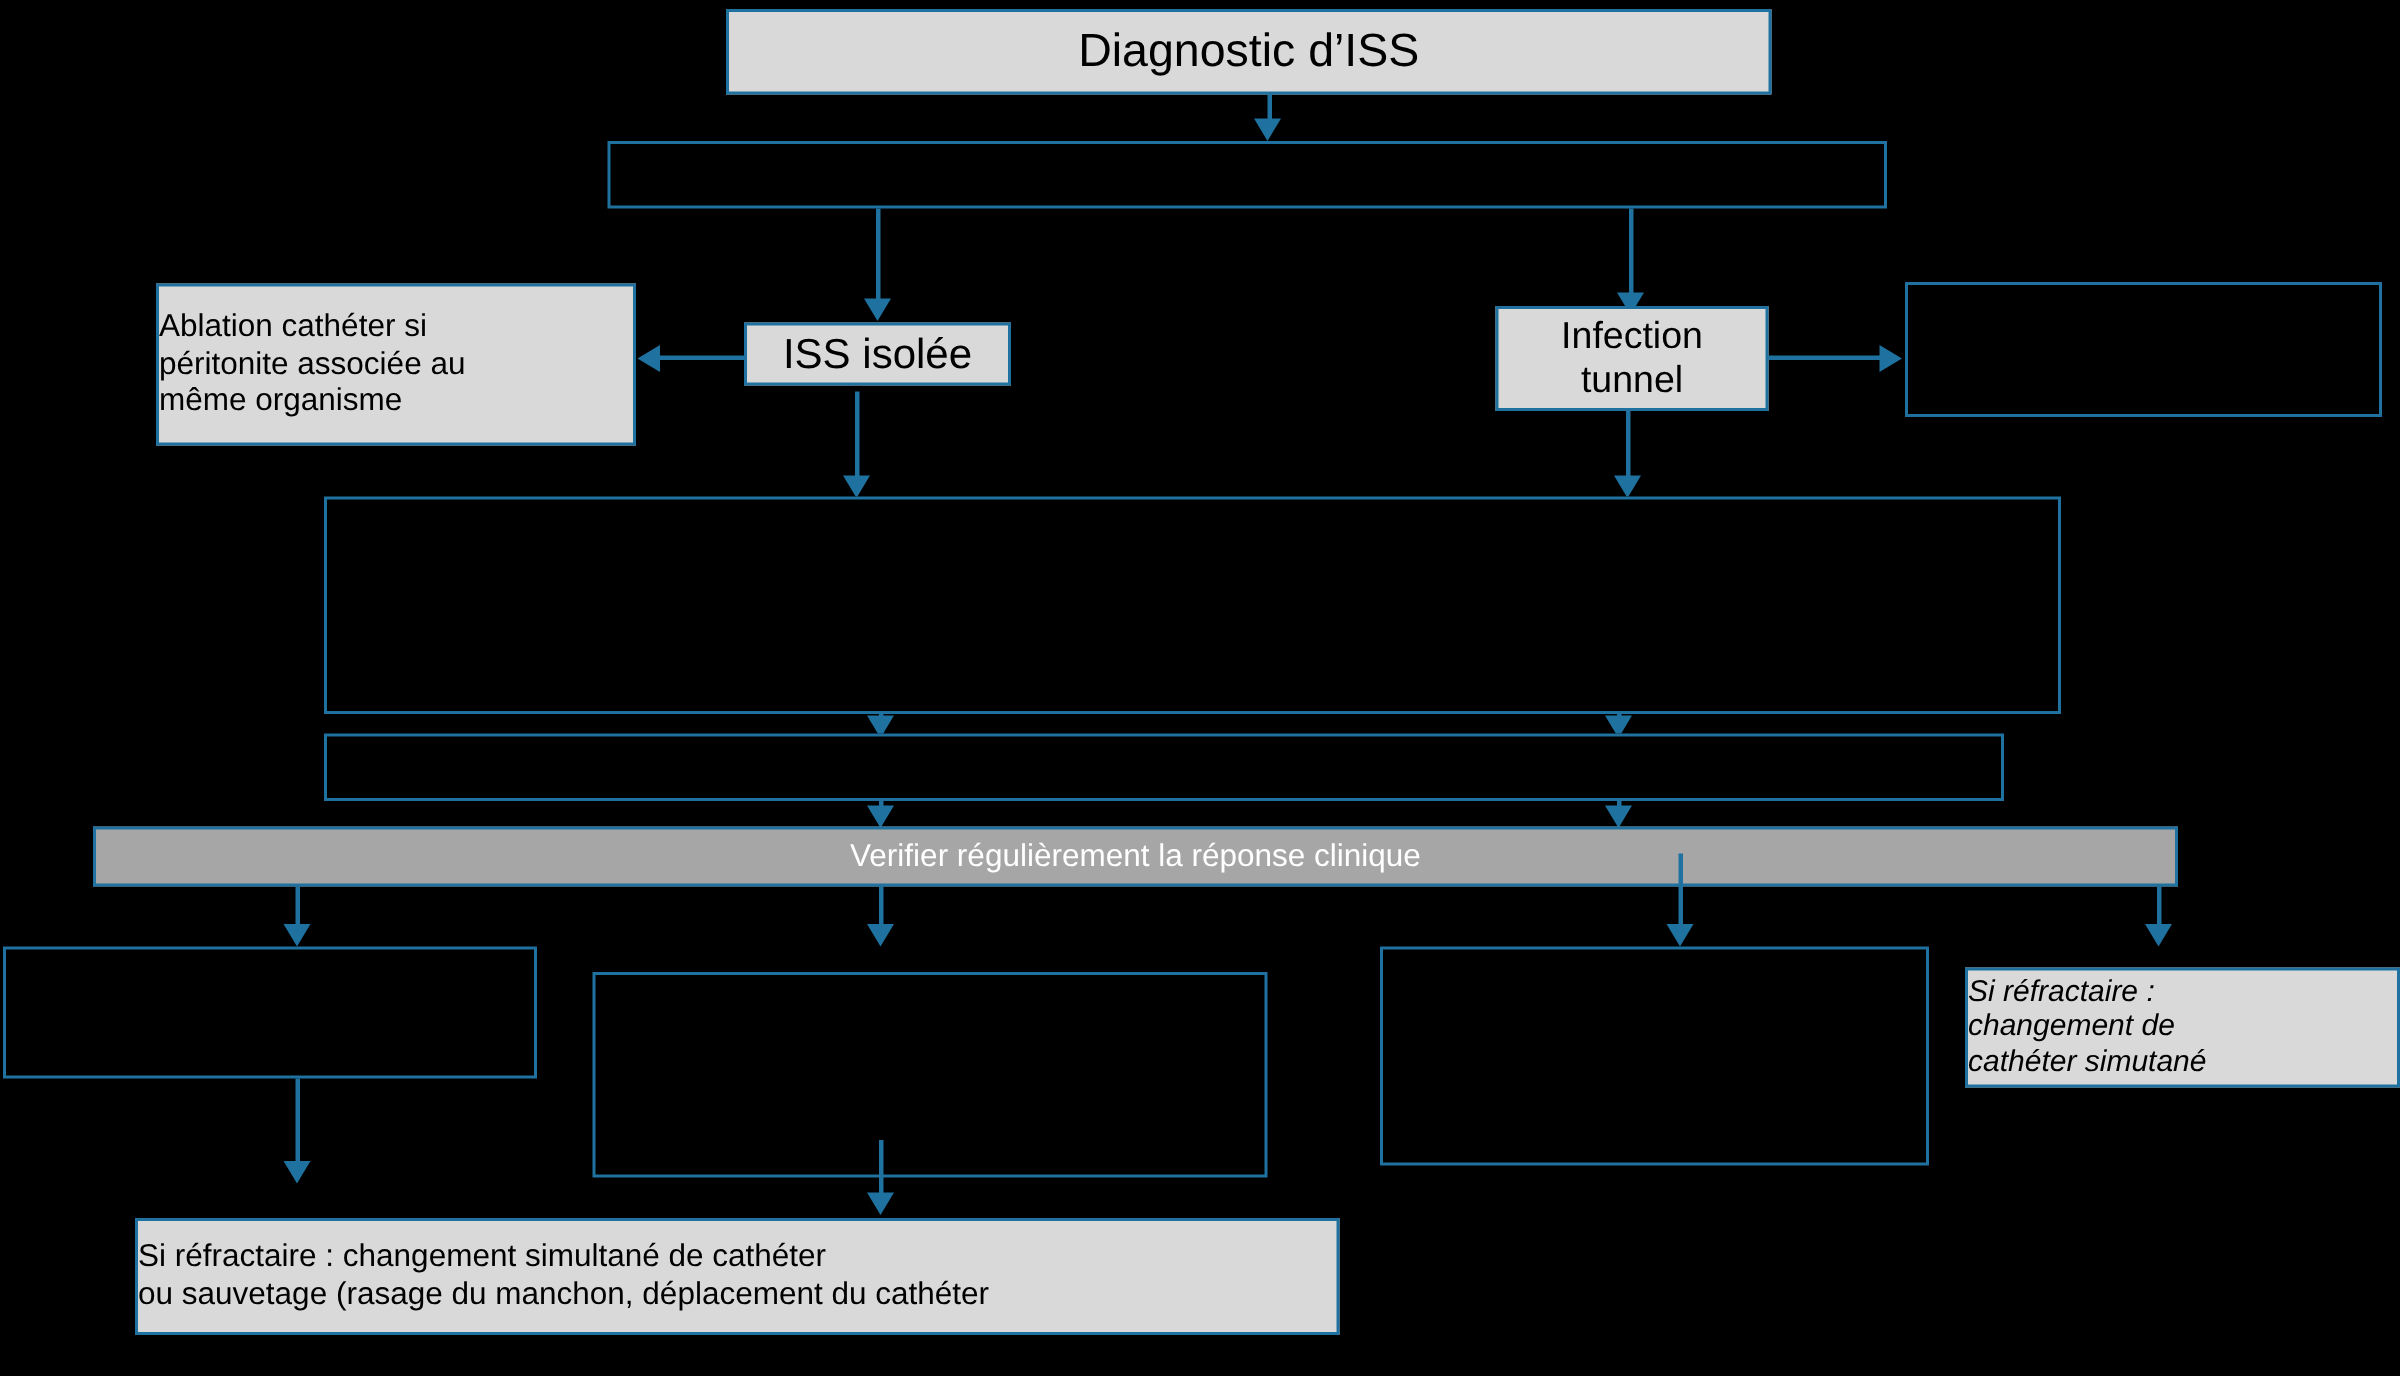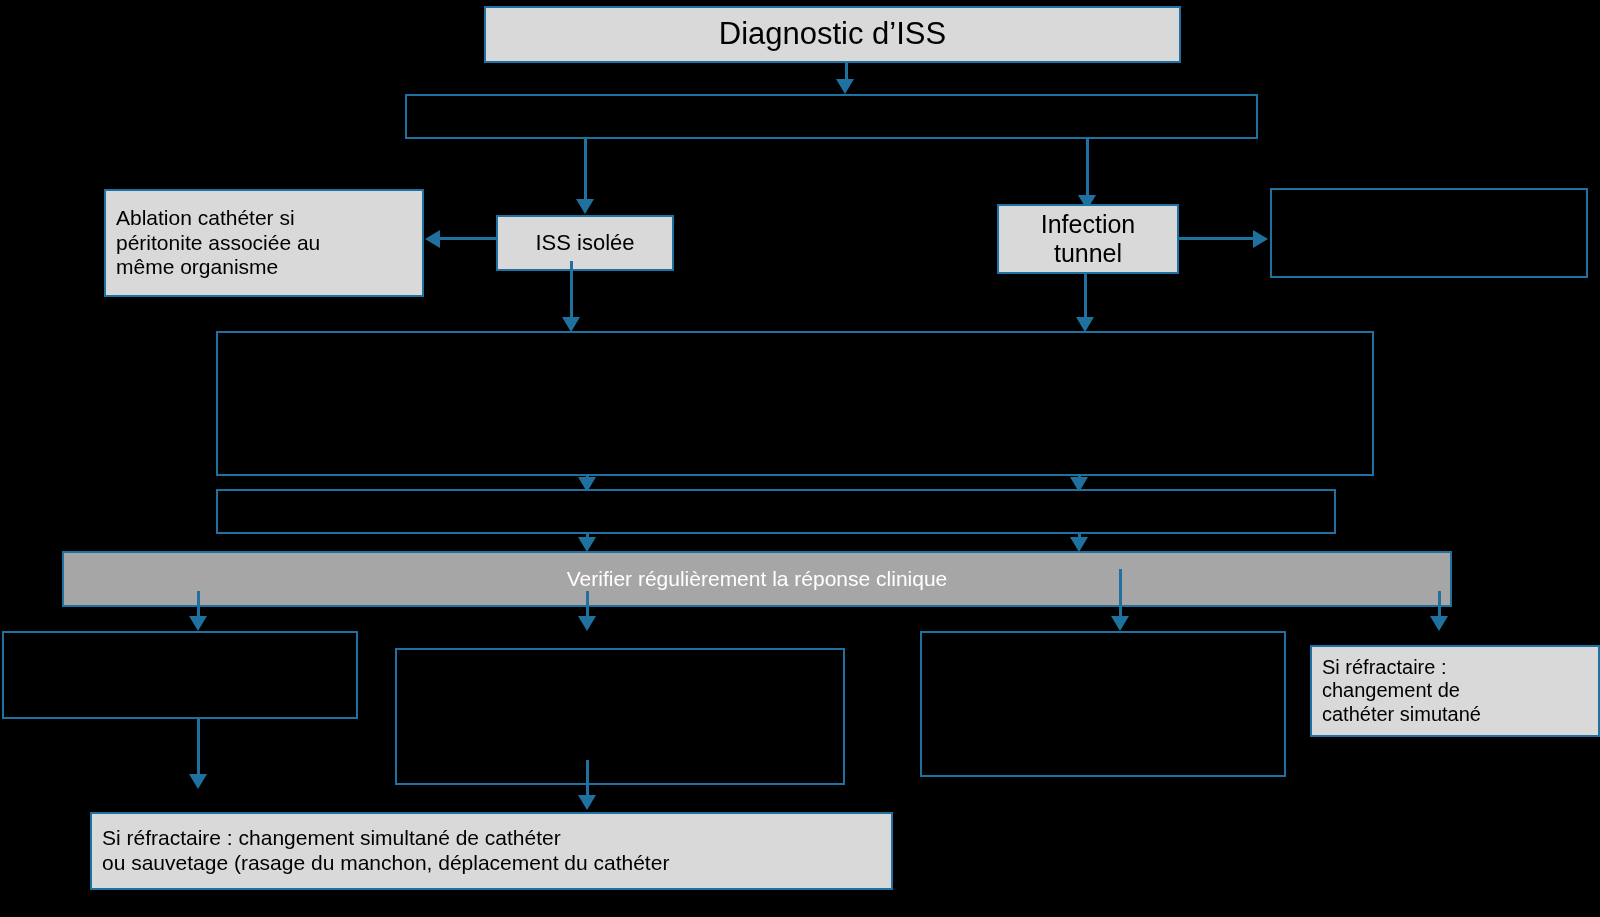--- a/index.html
+++ b/index.html
@@ -27,21 +27,21 @@
     color: #000000;
     line-height: 1.18;
   }
   .node.filled      { background: #d9d9d9; }
   .node.empty       { background: #000000; border-width: 2px; }
   .node.banner      { background: #a6a6a6; color: #ffffff; }
 
   .node .txt {
     display: block;
     width: 100%;
-    padding: 0 10px;
+    padding: 0 0;
     white-space: pre-line;
   }
   .center .txt { text-align: center; }
   .left   .txt { text-align: left; }
 
   
   .vline, .hline {
     position: absolute;
     background: #1f72a0;
   }
@@ -93,21 +93,21 @@
 
   <div class="node filled left" style="left:104px; top:189px; width:320px; height:108px; font-size:21px;">
     <span class="txt">Ablation cathéter si
 péritonite associée au
 même organisme</span>
   </div>
 
   <div class="hline" style="left:440px; top:237px; width:58px;"></div>
   <div class="arrow-left" style="left:425px; top:230px;"></div>
 
-  <div class="node filled center" style="left:496px; top:215px; width:178px; height:56px; font-size:22px;">
+  <div class="node filled center" style="left:496px; top:215px; width:178px; height:42px; font-size:28px;">
     <span class="txt">ISS isolée</span>
   </div>
 
   <div class="vline" style="left:570px; top:261px; height:58px;"></div>
   <div class="arrow-down" style="left:562px; top:317px;"></div>
 
   <div class="node filled center" style="left:997px; top:204px; width:182px; height:70px; font-size:25px;">
     <span class="txt">Infection
 tunnel</span>
   </div>
@@ -135,21 +135,21 @@
   <div class="node empty center" style="left:216px; top:489px; width:1120px; height:45px; font-size:20px;">
     <span class="txt"></span>
   </div>
 
   <div class="vline" style="left:586px; top:534px; height:14px;"></div>
   <div class="arrow-down" style="left:578px; top:537px;"></div>
 
   <div class="vline" style="left:1078px; top:534px; height:14px;"></div>
   <div class="arrow-down" style="left:1070px; top:537px;"></div>
 
-  <div class="node banner center" style="left:62px; top:551px; width:1390px; height:56px; font-size:21px;justify-content:center;">
+  <div class="node banner center" style="left:62px; top:551px; width:1390px; height:40px; font-size:21px;justify-content:center;">
     <span class="txt">Verifier régulièrement la réponse clinique</span>
   </div>
 
   <div class="vline" style="left:197px; top:591px; height:28px;"></div>
   <div class="arrow-down" style="left:189px; top:616px;"></div>
 
   <div class="vline" style="left:586px; top:591px; height:28px;"></div>
   <div class="arrow-down" style="left:578px; top:616px;"></div>
 
   <div class="vline" style="left:1119px; top:569px; height:50px;"></div>
@@ -163,21 +163,21 @@
   </div>
 
   <div class="node empty center" style="left:395px; top:648px; width:450px; height:137px; font-size:19px;">
     <span class="txt"></span>
   </div>
 
   <div class="node empty center" style="left:920px; top:631px; width:366px; height:146px; font-size:19px;">
     <span class="txt"></span>
   </div>
 
-  <div class="node filled left" style="left:1310px; top:645px; width:290px; height:92px; font-size:20px;">
+  <div class="node filled left" style="left:1310px; top:645px; width:290px; height:80px; font-size:20px;font-style:italic;">
     <span class="txt">Si réfractaire :
 changement de
 cathéter simutané</span>
   </div>
 
   <div class="vline" style="left:197px; top:719px; height:58px;"></div>
   <div class="arrow-down" style="left:189px; top:774px;"></div>
 
   <div class="vline" style="left:586px; top:760px; height:38px;"></div>
   <div class="arrow-down" style="left:578px; top:795px;"></div>

